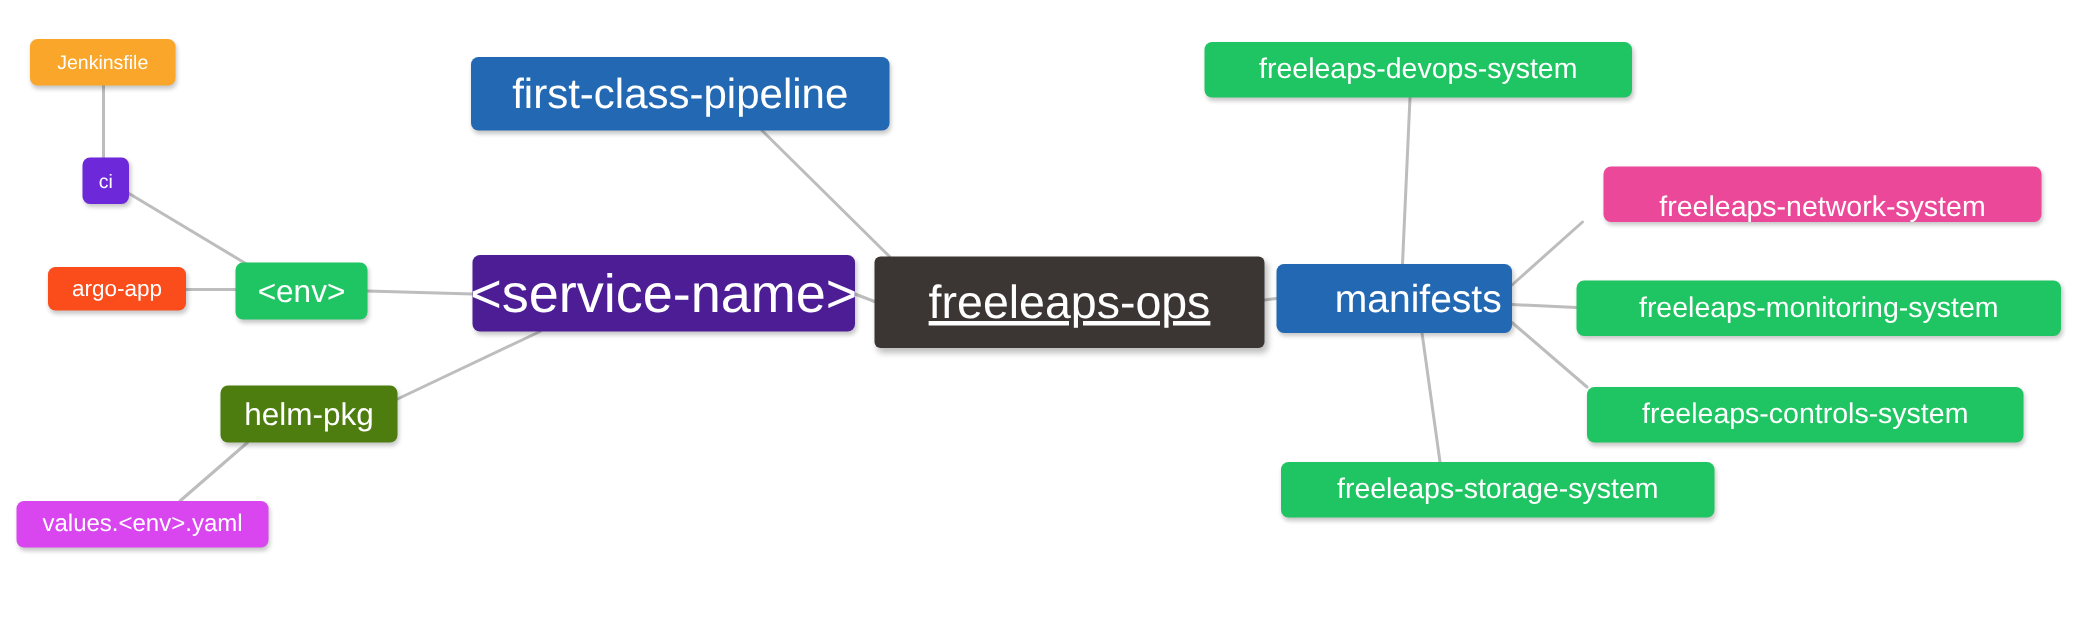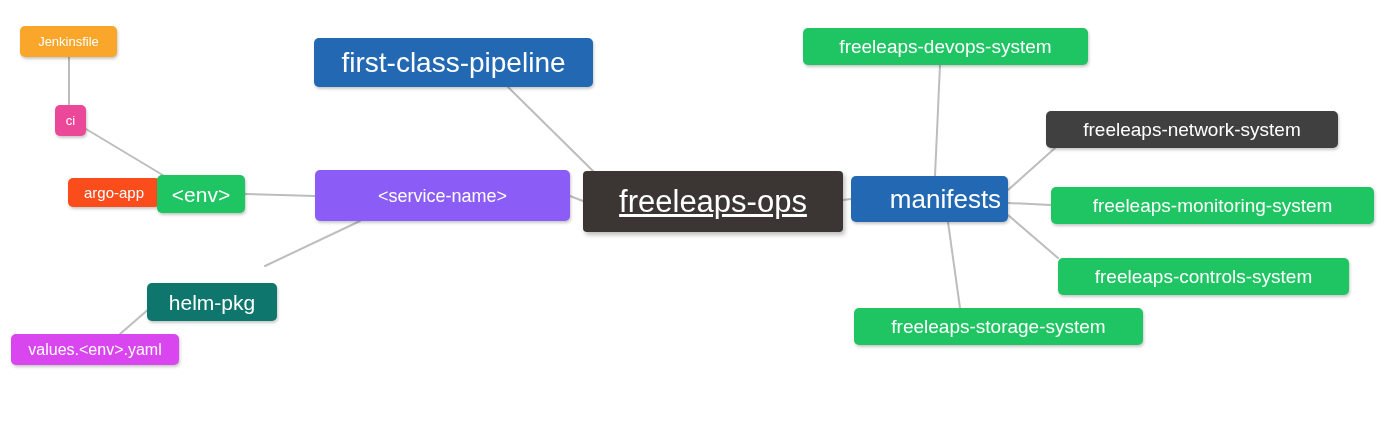--- a/index.html
+++ b/index.html
@@ -68,51 +68,51 @@
       <line x1="935" y1="176" x2="940" y2="65" stroke="#bdbdbd" stroke-width="2" stroke-linecap="round"></line>
       <line x1="1008" y1="190" x2="1055" y2="148" stroke="#bdbdbd" stroke-width="2" stroke-linecap="round"></line>
       <line x1="1008" y1="203" x2="1051" y2="205" stroke="#bdbdbd" stroke-width="2" stroke-linecap="round"></line>
       <line x1="1008" y1="215" x2="1058" y2="258" stroke="#bdbdbd" stroke-width="2" stroke-linecap="round"></line>
       <line x1="948" y1="222" x2="960" y2="308" stroke="#bdbdbd" stroke-width="2" stroke-linecap="round"></line>
     </svg>
   <div id="node-layer">
       <div class="mm-node" style="left: 20px; top: 26px; width: 97px; height: 31px; background: rgb(249, 166, 43); font-size: 13px;">
         <span class="mm-label">Jenkinsfile</span>
       </div>
-      <div class="mm-node" style="left: 55px; top: 105px; width: 31px; height: 31px; background: #ec4899; font-size: 13px;">
+      <div class="mm-node" style="left: 55px; top: 105px; width: 31px; height: 31px; background: #6d28d9; font-size: 13px;">
         <span class="mm-label">ci</span>
       </div>
-      <div class="mm-node" style="left: 32px; top: 178px; width: 92px; height: 29px; background: rgb(251, 76, 28); font-size: 15px; margin-left: 36px;">
+      <div class="mm-node" style="left: 32px; top: 178px; width: 92px; height: 29px; background: rgb(251, 76, 28); font-size: 15px;">
         <span class="mm-label">argo-app</span>
       </div>
       <div class="mm-node" style="left: 157px; top: 175px; width: 88px; height: 38px; background: rgb(32, 197, 99); font-size: 21px;">
         <span class="mm-label">&lt;env&gt;</span>
       </div>
-      <div class="mm-node" style="left: 147px; top: 257px; width: 130px; height: 38px; background: #0f766e; font-size: 21px; margin-top: 26px;">
+      <div class="mm-node" style="left: 147px; top: 257px; width: 118px; height: 38px; background: #4d7c0f; font-size: 21px;">
         <span class="mm-label">helm-pkg</span>
       </div>
       <div class="mm-node" style="left: 11px; top: 334px; width: 168px; height: 31px; background: #d946ef; font-size: 16px;">
         <span class="mm-label">values.&lt;env&gt;.yaml</span>
       </div>
       <div class="mm-node" style="left: 314px; top: 38px; width: 279px; height: 49px; background: rgb(34, 104, 179); font-size: 28px;">
         <span class="mm-label">first-class-pipeline</span>
       </div>
-      <div class="mm-node" style="left: 315px; top: 170px; width: 255px; height: 51px; background: #8b5cf6; font-size: 18px; align-items: center;">
+      <div class="mm-node" style="left: 315px; top: 170px; width: 255px; height: 51px; background: #4c1d95; font-size: 36px; align-items: center;">
         <span class="mm-label">&lt;service-name&gt;</span>
       </div>
       <div class="mm-node root" style="left: 583px; top: 171px; width: 260px; height: 61px; background: rgb(59, 54, 52); font-size: 31px; text-decoration: underline;">
         <span class="mm-label">freeleaps-ops</span>
       </div>
       <div class="mm-node" style="left: 851px; top: 176px; width: 157px; height: 46px; background: rgb(34, 104, 179); font-size: 26px; padding-left: 32px;">
         <span class="mm-label">manifests</span>
       </div>
       <div class="mm-node" style="left: 803px; top: 28px; width: 285px; height: 37px; background: rgb(32, 197, 99); font-size: 19px;">
         <span class="mm-label">freeleaps-devops-system</span>
       </div>
-      <div class="mm-node" style="left: 1046px; top: 111px; width: 292px; height: 37px; background: #404040; font-size: 19px;">
+      <div class="mm-node" style="left: 1069px; top: 111px; width: 292px; height: 37px; background: #ec4899; font-size: 19px; align-items: flex-end;">
         <span class="mm-label">freeleaps-network-system</span>
       </div>
       <div class="mm-node" style="left: 1051px; top: 187px; width: 323px; height: 37px; background: rgb(32, 197, 99); font-size: 19px;">
         <span class="mm-label">freeleaps-monitoring-system</span>
       </div>
       <div class="mm-node" style="left: 1058px; top: 258px; width: 291px; height: 37px; background: rgb(32, 197, 99); font-size: 19px;">
         <span class="mm-label">freeleaps-controls-system</span>
       </div>
       <div class="mm-node" style="left: 815px; top: 308px; width: 289px; height: 37px; background: rgb(32, 197, 99); font-size: 19px; margin-left: 39px;">
         <span class="mm-label">freeleaps-storage-system</span>

